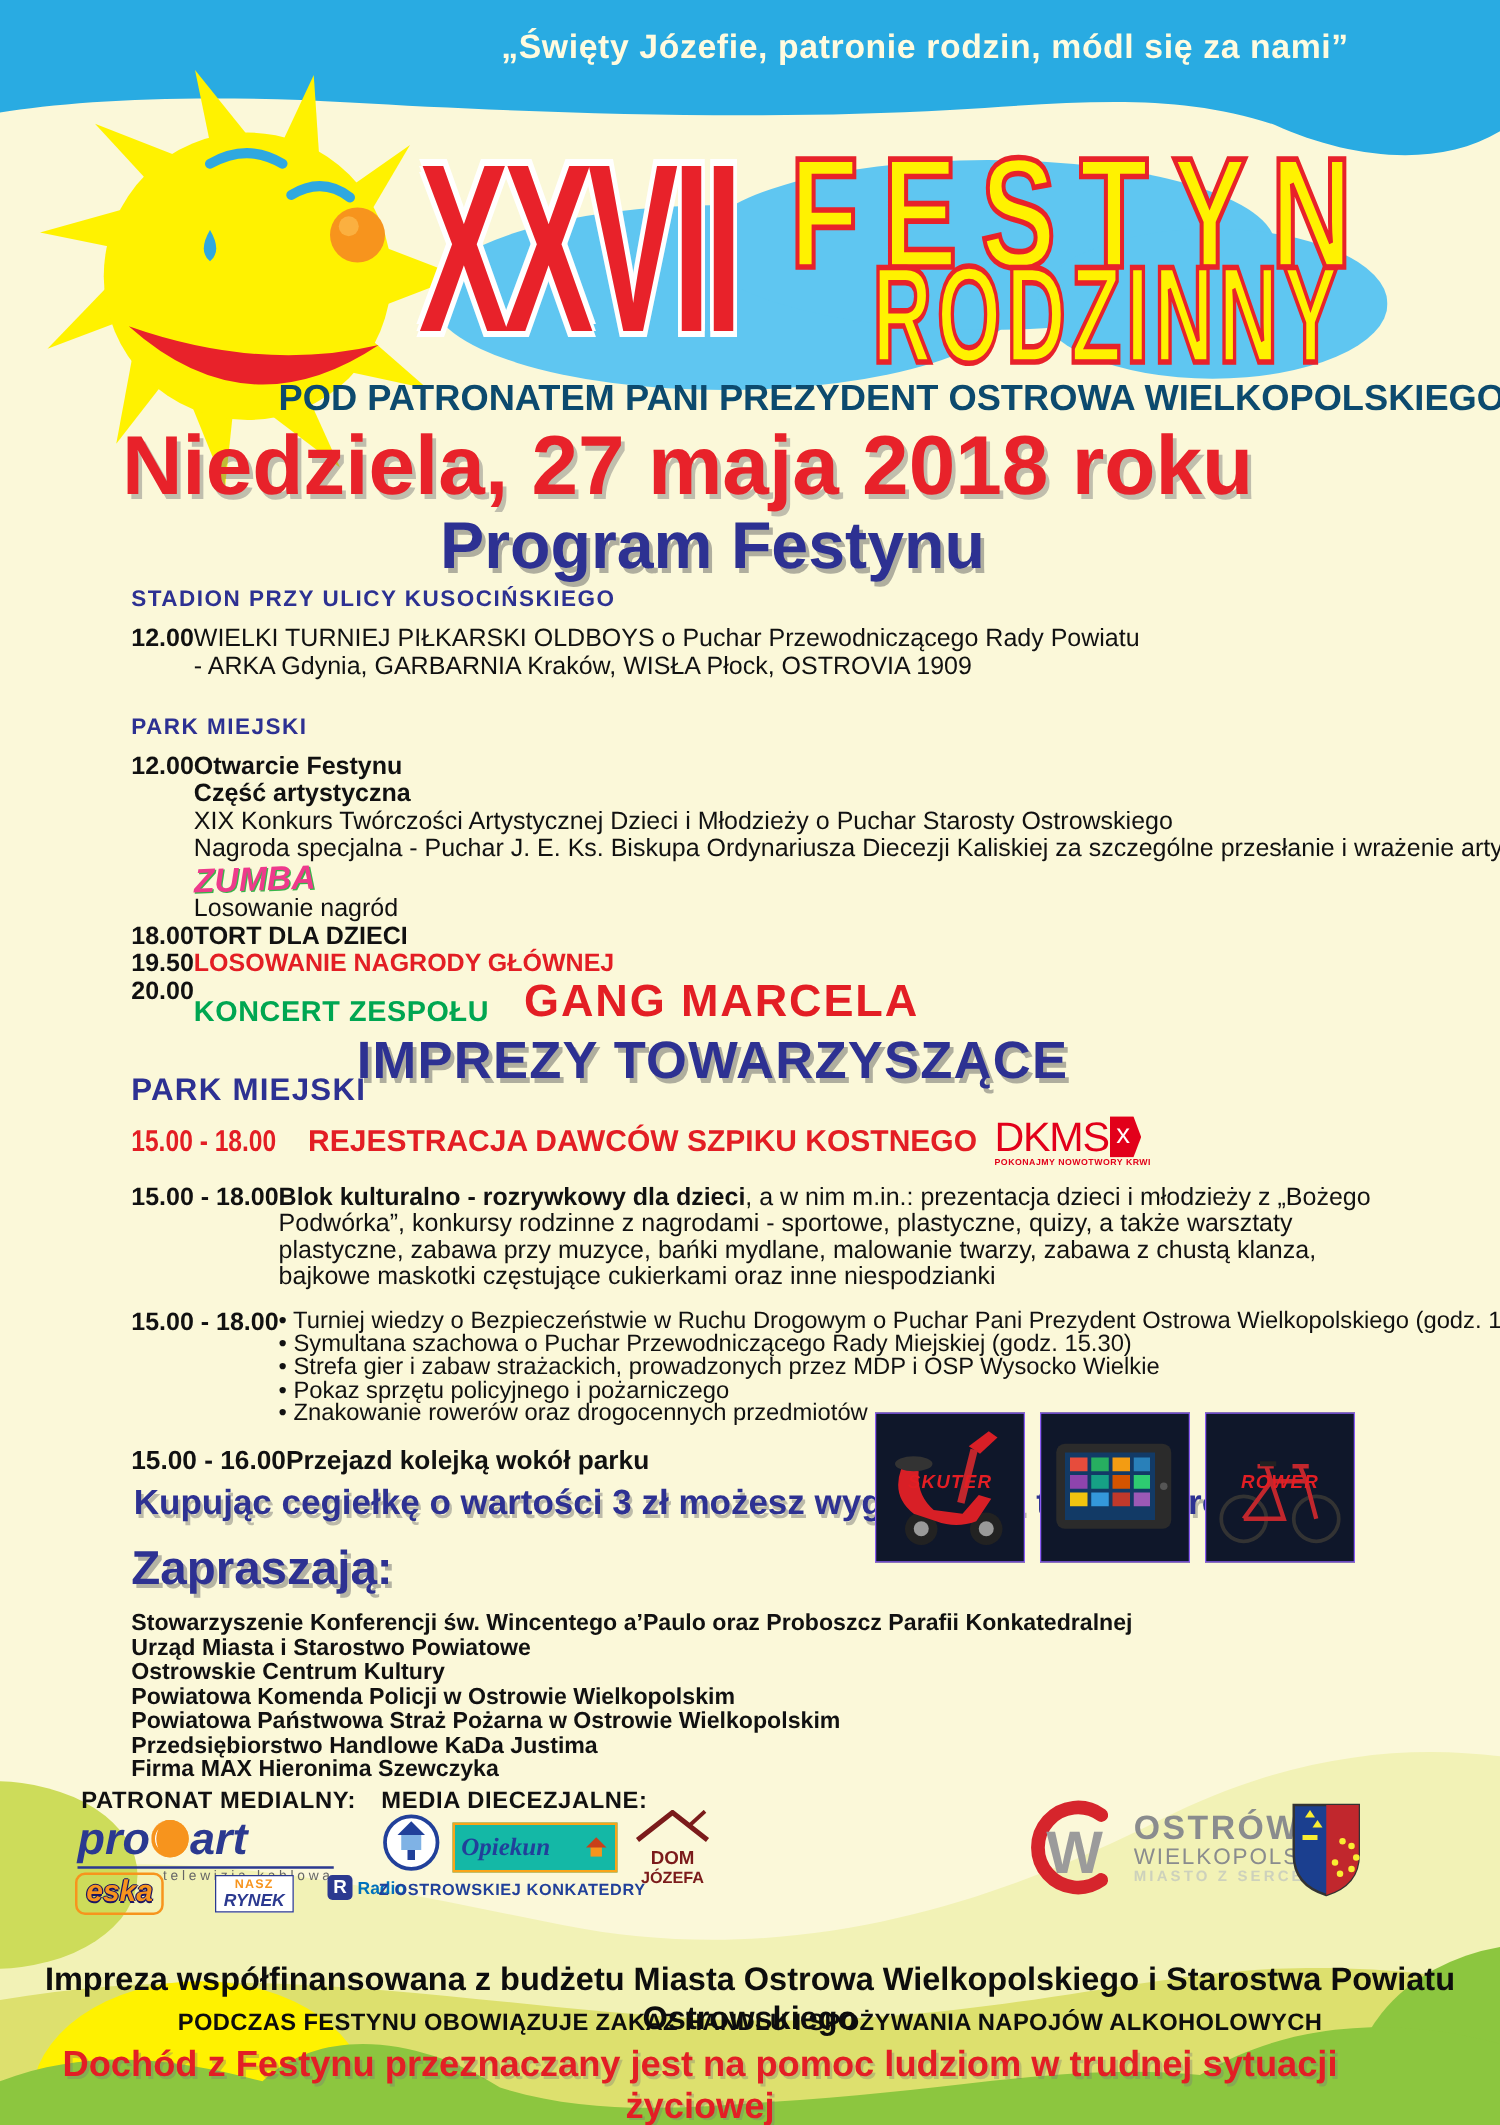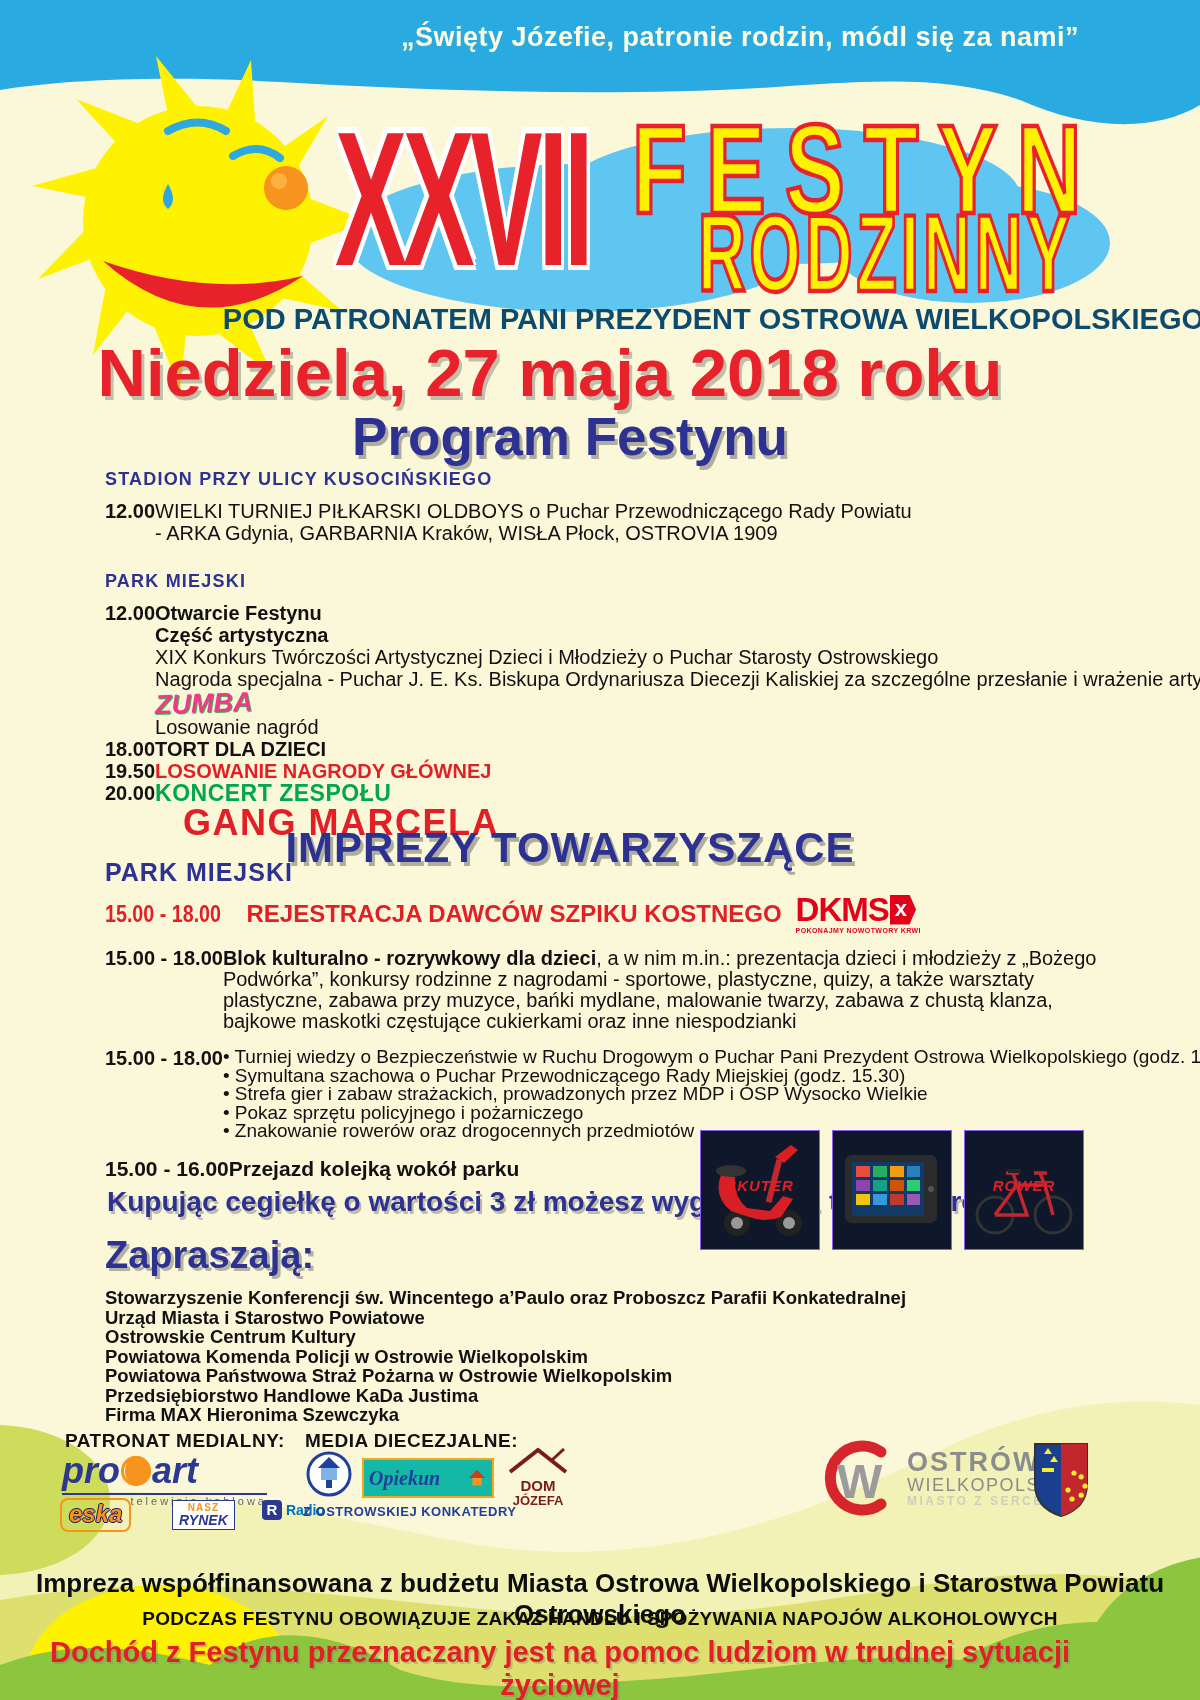--- a/index.html
+++ b/index.html
@@ -32,34 +32,34 @@
   
   .schedule{position:absolute;left:105px;top:466px;width:1090px;font-size:20px;line-height:22px;}
   .sec-heading{font-size:18px;line-height:26px;color:#2D3192;font-weight:bold;letter-spacing:1.2px;margin-bottom:8px;}
   .sec-heading.park{margin-top:24px;}
   .row{display:flex;}
   .time{flex:0 0 47px;font-weight:bold;}
   .nowrap{white-space:nowrap;}
   .zumba{font-style:italic;font-weight:bold;font-size:27px;line-height:26px;color:#EE3A8C;
          text-shadow:1px 1px 0 #39B54A;transform:rotate(-2deg);width:120px;}
   .red{color:#E31E24;}
-  .concert .content{display:flex;align-items:flex-start;flex-direction:column;}
+  .concert .content{display:flex;align-items:flex-end;}
   .concert-label{font-size:23px;font-weight:bold;color:#00A651;letter-spacing:.5px;}
   .band{font-size:36px;line-height:38px;font-weight:bold;color:#E31E24;letter-spacing:1.5px;margin-left:28px;}
 
   
   .imprezy-heading{position:absolute;left:0;top:824px;width:1140px;text-align:center;font-size:42px;
           font-weight:bold;color:#2D3192;letter-spacing:1px;text-shadow:3px 4px 0 rgba(100,100,100,.5);}
   .park2{position:absolute;left:105px;top:858px;font-size:25px;font-weight:bold;color:#2D3192;letter-spacing:1px;}
   .imprezy{position:absolute;left:105px;top:893px;width:1095px;font-size:20px;line-height:21px;}
   .time-wide{flex:0 0 113px;font-weight:bold;white-space:nowrap;}
   .dkms-row{display:flex;align-items:center;font-size:24px;color:#E31E24;font-weight:bold;}
   .dkms-row .time-wide{transform:scaleX(.82);transform-origin:left center;}
   .dkms{display:inline-block;margin-left:14px;line-height:1;}
-  .dkms-top{color:#E2001A;font-size:33px;letter-spacing:-1px;font-weight:bold;display:flex;align-items:center;}
+  .dkms-top{color:#E2001A;font-size:33px;letter-spacing:-1px;font-weight:normal;display:flex;}
   .dkms-x{display:inline-block;background:#E2001A;color:#fff;font-size:22px;line-height:26px;
           padding:1px 10px 3px 5px;margin-left:1px;clip-path:polygon(0 0,75% 0,100% 50%,75% 100%,0 100%);}
   .dkms-sub{font-size:7px;color:#E2001A;letter-spacing:.4px;font-weight:bold;margin-top:1px;}
   .mt14{margin-top:14px;} .mt16{margin-top:16px;}
   .bullets div{white-space:nowrap;line-height:18.5px;font-size:19px;}
   .bullets div::before{content:"• ";}
   .train{font-size:21px;font-weight:bold;line-height:24px;}
   .brick{position:absolute;left:107px;top:1186px;font-size:28px;font-weight:bold;color:#2D3192;
          text-shadow:2px 3px 0 rgba(110,110,110,.45);}
 

